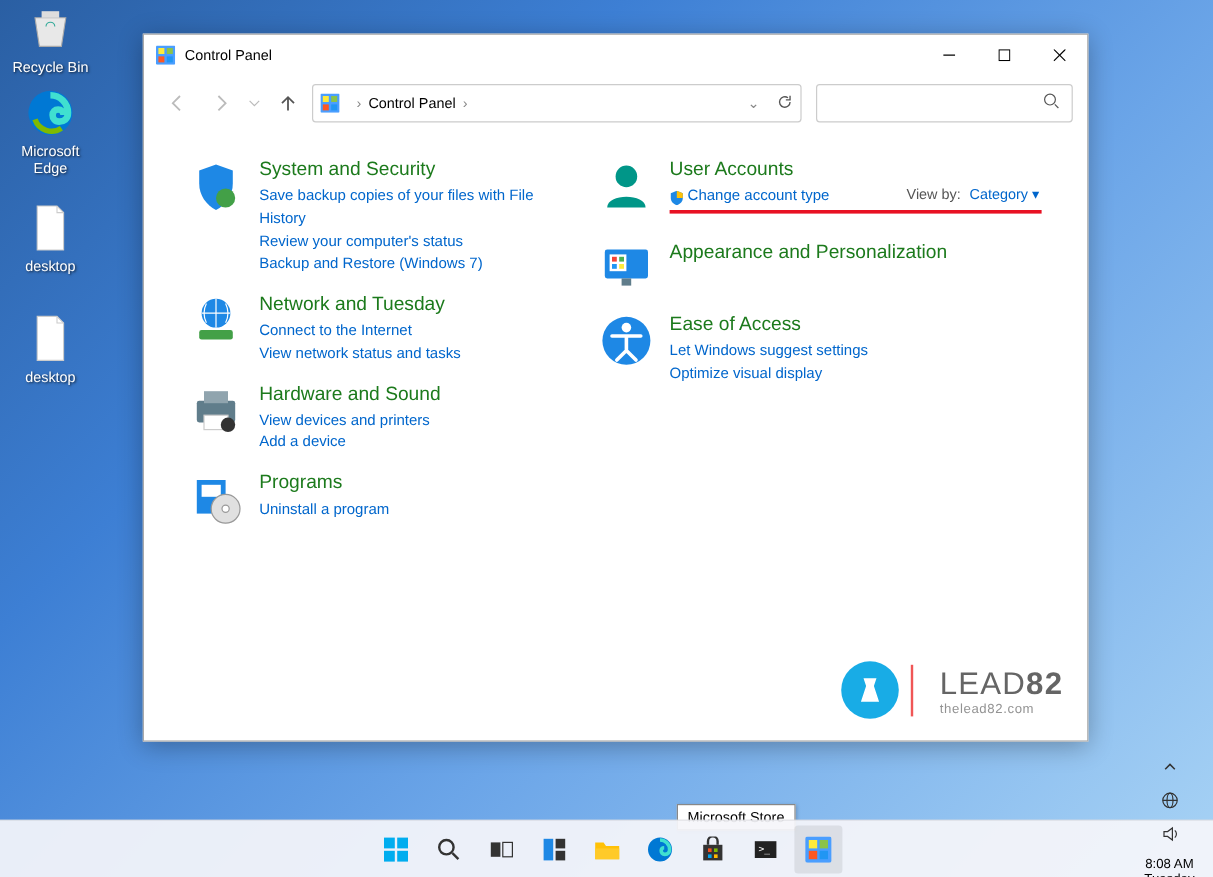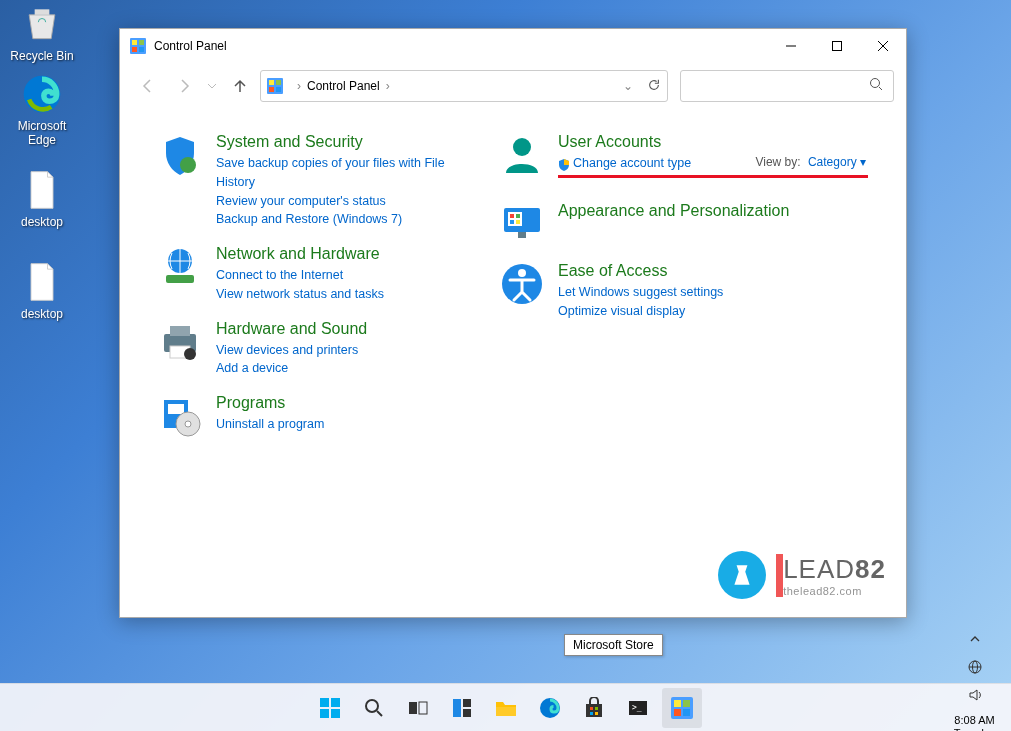--- a/index.html
+++ b/index.html
@@ -43,27 +43,27 @@
 .cicon { width: 44px; height: 44px; flex-shrink: 0; margin-right: 14px; }
 .cbody { flex: 1; }
 .ctitle { color: #1c7a1c; font-size: 16px; font-weight: 400; margin-bottom: 3px; cursor: pointer; }
 .clink { color: #0066cc; font-size: 12.5px; display: block; line-height: 1.5; cursor: pointer; }
 .shield { display: inline-block; width: 12px; height: 12px; margin-right: 3px; vertical-align: middle; }
 .redline { border: none; border-top: 3px solid #e81123; margin: 2px 0 8px 0; width: 310px; }
 
 
 .watermark { position: absolute; right: 20px; bottom: 18px; display: flex; align-items: center; gap: 10px; opacity: 0.9; }
 .wlogo { width: 48px; height: 48px; border-radius: 50%; background: #00a4e4; display: flex; align-items: center; justify-content: center; position: relative; }
-.wtext { border-left: 7px solid #ef4444; padding-left: 0; }
+.wtext { border-left: 2px solid #ef4444; padding-left: 22px; }
 .wtext .big { font-size: 26px; color: #555; letter-spacing: 1px; }
 .wtext .big b { font-weight: 700; }
 .wtext .sm { font-size: 11px; color: #888; letter-spacing: 0.5px; }
 
 
-.tooltip { position: absolute; left: 564px; top: 634px; background: #fff; border: 1px solid #888; padding: 3px 8px; font-size: 12px; box-shadow: 1px 1px 3px rgba(0,0,0,0.2); }
+.tooltip { position: absolute; left: 564px; top: 670px; background: #fff; border: 1px solid #888; padding: 3px 8px; font-size: 12px; box-shadow: 1px 1px 3px rgba(0,0,0,0.2); }
 
 
 .taskbar { position: absolute; bottom: 0; left: 0; right: 0; height: 48px; background: rgba(245,245,250,0.93); border-top: 1px solid rgba(0,0,0,0.08); display: flex; align-items: center; }
 .taskcenter { position: absolute; left: 50%; transform: translateX(-50%); display: flex; gap: 4px; }
 .taskicon { width: 40px; height: 40px; display: flex; align-items: center; justify-content: center; cursor: pointer; border-radius: 3px; }
 .taskicon.active { background: rgba(0,0,0,0.08); }
 .tray { position: absolute; right: 6px; display: flex; align-items: center; gap: 10px; flex-direction: column; }
 .trayicon { width: 18px; height: 18px; cursor: pointer; display:flex; align-items:center; justify-content:center; }
 .clock { text-align: center; font-size: 11px; line-height: 1.2; margin: 0 6px; }
 .notif { position: relative; width: 22px; height: 22px; }
@@ -212,21 +212,21 @@
                 <a class="clink">Backup and Restore (Windows 7)</a>
               </div>
             </div>
             <div class="category">
               <div class="cicon"><svg viewBox="0 0 44 44">
                   <circle cx="22" cy="16" r="12" fill="#1e88e5"></circle>
                   <path d="M10 16h24M22 4v24M14 8a18 18 0 000 16M30 8a18 18 0 010 16" stroke="#fff" fill="none"></path>
                   <rect x="8" y="30" width="28" height="8" rx="2" fill="#43a047"></rect>
                 </svg></div>
               <div class="cbody">
-                <div class="ctitle">Network and Hardware</div>
+                <div class="ctitle">Network and Tuesday</div>
                 <a class="clink">Connect to the Internet</a>
                 <a class="clink">View network status and tasks</a>
               </div>
             </div>
             <div class="category">
               <div class="cicon"><svg viewBox="0 0 44 44">
                   <rect x="6" y="14" width="32" height="18" rx="2" fill="#607d8b"></rect>
                   <rect x="12" y="6" width="20" height="10" fill="#90a4ae"></rect>
                   <rect x="12" y="26" width="20" height="12" fill="#fff" stroke="#ccc"></rect>
                   <circle cx="32" cy="34" r="6" fill="#333"></circle>

